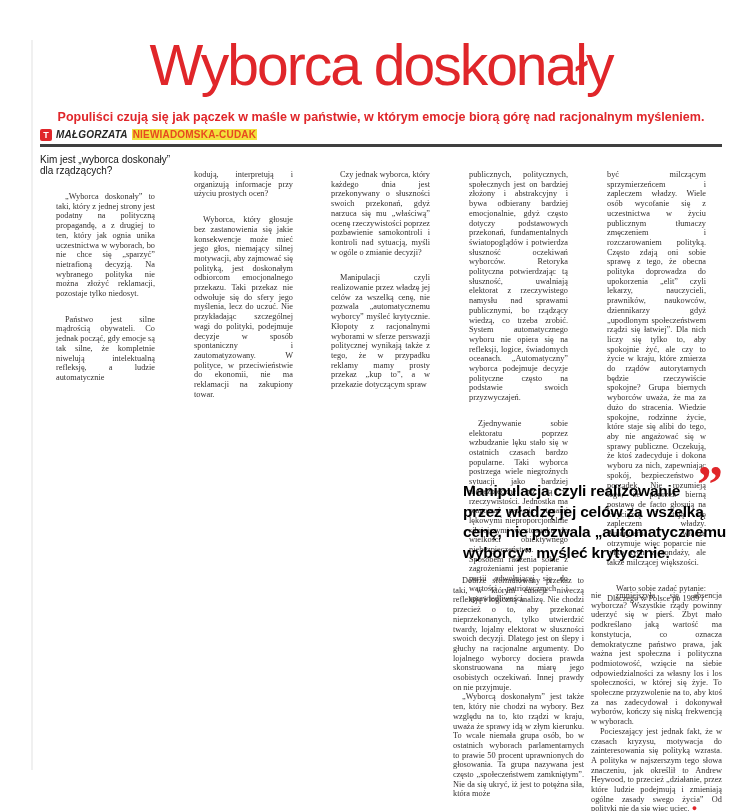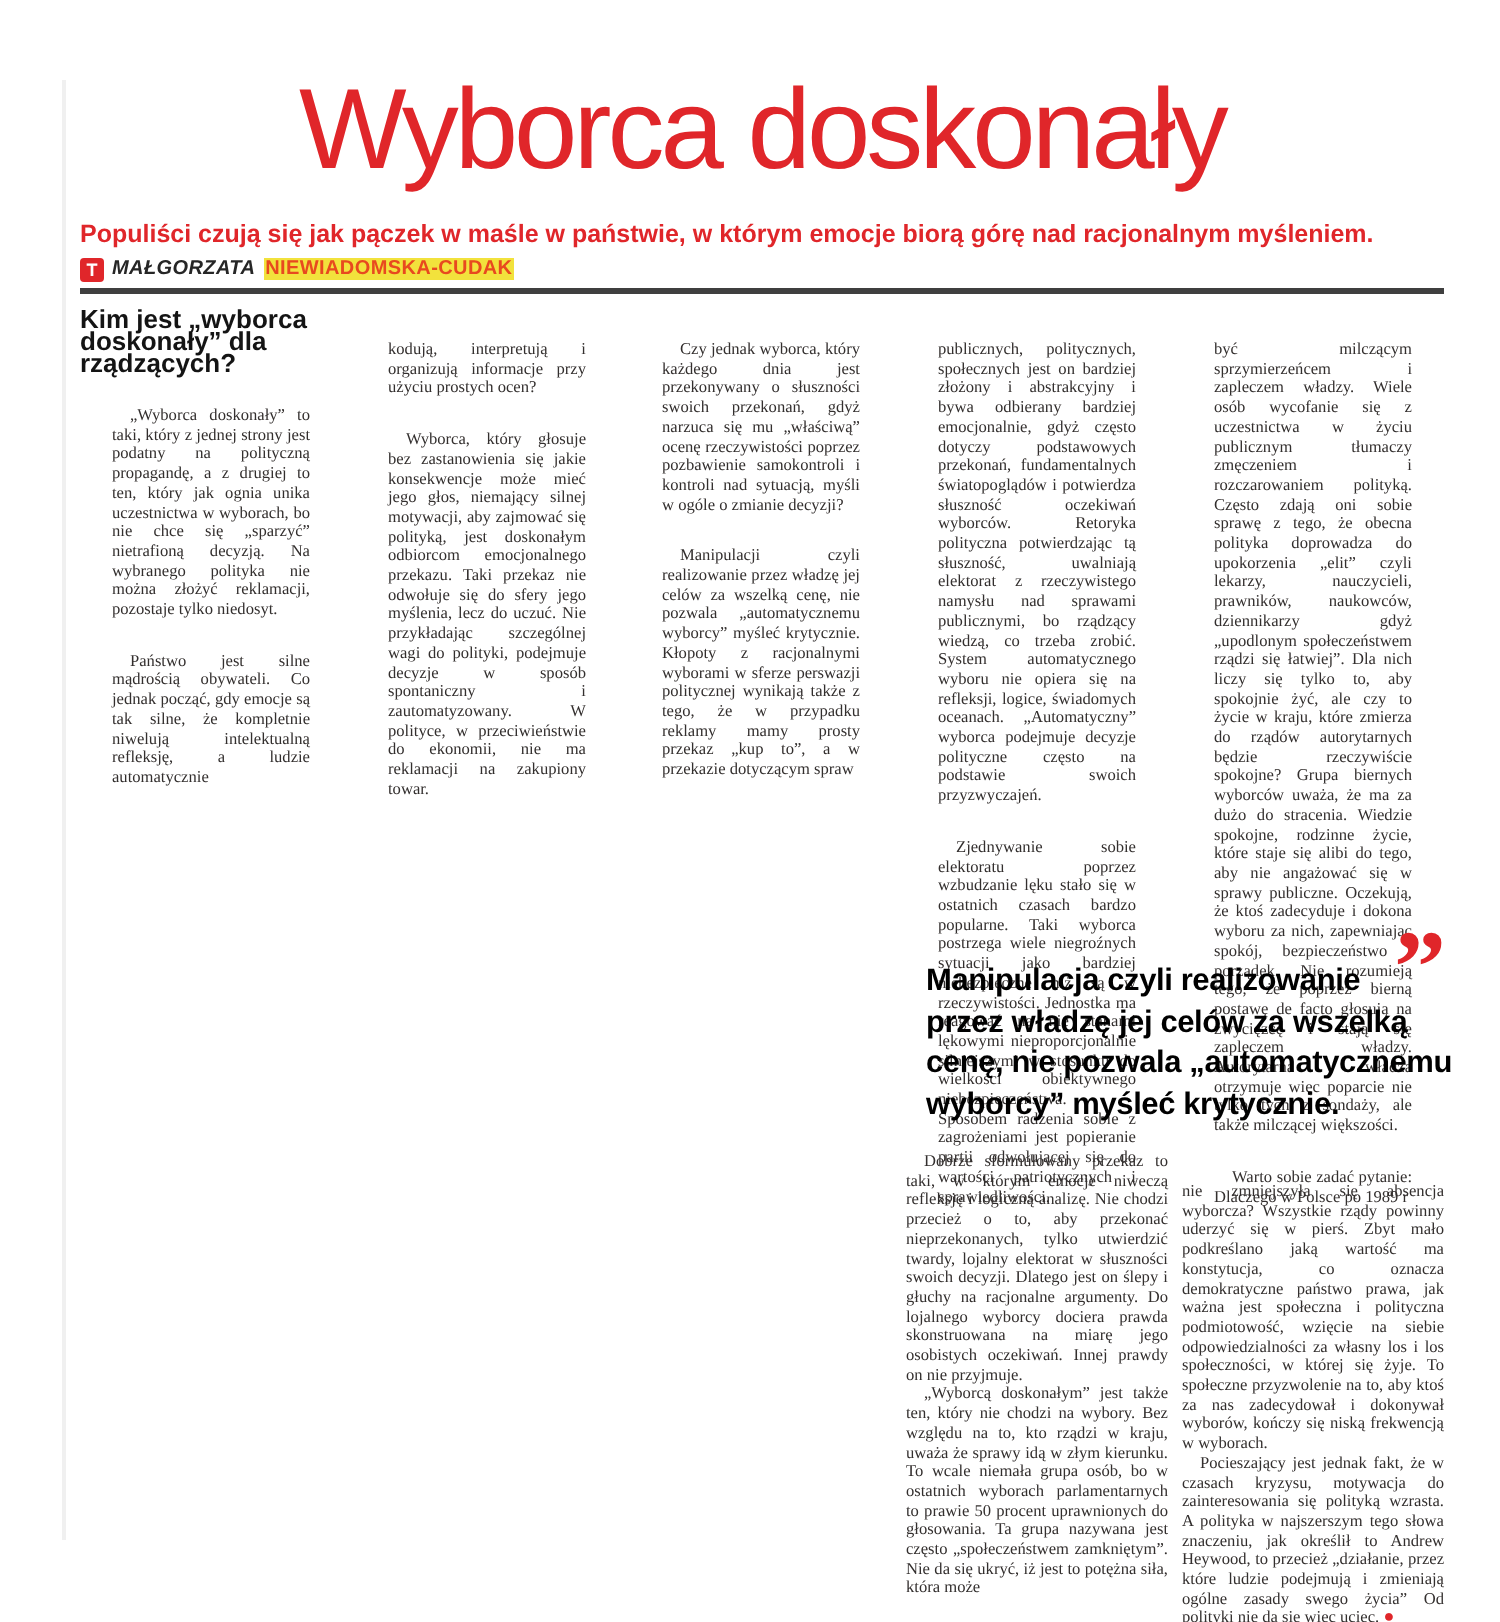--- a/index.html
+++ b/index.html
@@ -16,21 +16,21 @@
     font-family:"Liberation Serif", serif;
   }
   .scan-line{position:absolute;left:31px;top:40px;width:2px;height:730px;background:#f0f0f0;}
   .page-title{
     position:absolute;left:40px;top:34px;width:682px;
     text-align:center;font-family:"Liberation Sans", sans-serif;
     font-weight:normal;font-size:57px;line-height:62px;letter-spacing:-2px;
     color:var(--accent_red);white-space:nowrap;
   }
   .page-subtitle{
-    position:absolute;left:40px;top:110px;width:682px;
+    position:absolute;left:40px;top:110px;width:682px;text-align:center;
     font-family:"Liberation Sans", sans-serif;font-weight:bold;
     font-size:12.5px;line-height:14px;color:var(--accent_red);
   }
   .byline{
     position:absolute;left:40px;top:128px;height:13px;
     display:flex;align-items:center;gap:4px;
     font-family:"Liberation Sans", sans-serif;font-weight:bold;font-size:10px;
   }
   .byline .t-icon{
     width:12px;height:12px;background:var(--accent_red);color:#ffffff;
@@ -45,22 +45,22 @@
   .rule{position:absolute;left:40px;top:144px;width:682px;height:3px;background:var(--rule_dark);}
   .col{
     position:absolute;top:154px;width:131px;
     font-size:8.3px;line-height:9.7px;text-align:justify;color:var(--body_ink);
   }
   .col p{margin:16px;}
   .col p.ind{text-indent:9px;}
   .col-1{left:40px;}  .col-2{left:178px;} .col-3{left:315px;}
   .col-4{left:453px;} .col-5{left:591px;}
   .section-heading{
-    font-family:"Liberation Sans", sans-serif;font-weight:bold;
-    font-size:13px;line-height:11px;color:#141414;text-align:left;
+    font-family:"Liberation Sans", sans-serif;font-weight:normal;
+    font-size:10px;line-height:11px;color:#141414;text-align:left;
     margin-bottom:9px;
   }
   .pull-quote{position:absolute;left:453px;top:481px;width:270px;}
   .pull-quote .qline{
     margin-left:10px;
     font-family:"Liberation Sans", sans-serif;font-weight:bold;
     font-size:15.5px;line-height:20.5px;color:#000000;letter-spacing:-0.2px;
     white-space:nowrap;
   }
   .quote-mark{

